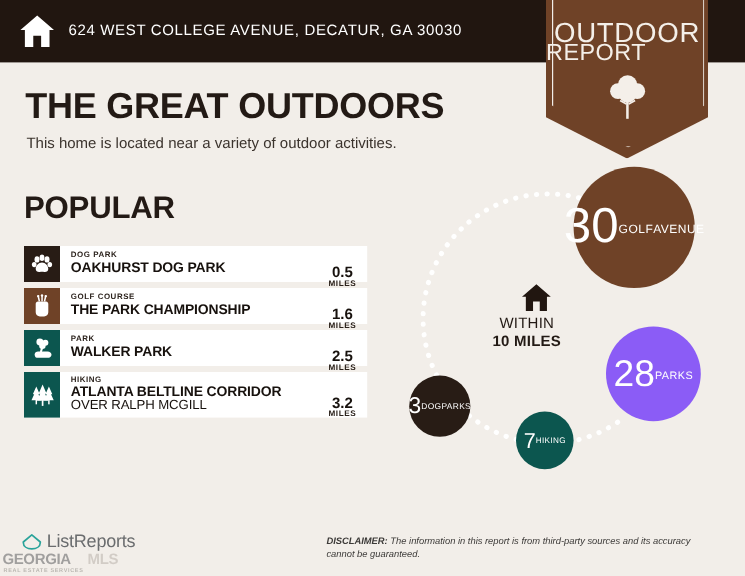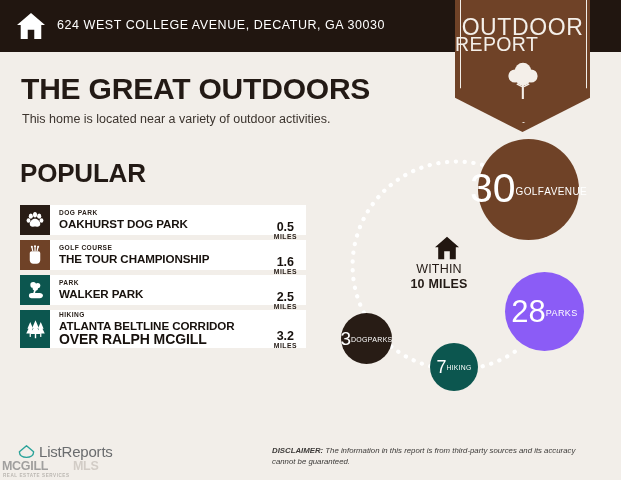--- a/index.html
+++ b/index.html
@@ -72,21 +72,21 @@
   }
   .row.tall{height:38px;}
   .row-ico{
     width:30px;height:30px;flex:0 0 30px;display:flex;
     align-items:center;justify-content:center;
   }
   .row.tall .row-ico{height:38px;flex-basis:30px;width:30px;}
   .row-txt{flex:1 1 auto;padding-left:9px;line-height:1.02;}
   .cat{font-size:6.6px;font-weight:bold;letter-spacing:.45px;color:#2b221c;}
   .nm{font-size:11.6px;font-weight:bold;letter-spacing:-.1px;color:#17110d;margin-top:1px;}
-  .nm2{font-size:14px;font-weight:bold;letter-spacing:-.1px;color:#17110d;}
+  .nm2{font-size:11px;font-weight:normal;letter-spacing:-.1px;color:#17110d;}
   .dist{
     flex:0 0 auto;padding-right:9px;text-align:center;line-height:1.03;
   }
   .dnum{font-size:12.5px;font-weight:bold;color:#17110d;margin-top:21px;}
   .dmi{font-size:6.8px;font-weight:bold;letter-spacing:.5px;color:#2b221c;}
 
   
   .diagram{position:absolute;left:320px;top:133px;width:301px;height:270px;}
   .dotted{position:absolute;left:0;top:0;}
   .bub{
@@ -200,21 +200,21 @@
             <rect x="14.4" y="1.5" width="1.5" height="6" rx=".7" transform="rotate(13 15.1 4.5)"></rect>
             <circle cx="8.2" cy="2.1" r="1.2"></circle>
             <circle cx="12" cy="1.5" r="1.2"></circle>
             <circle cx="15.8" cy="2.1" r="1.2"></circle>
             <path d="M8 7.5h8c1.3 0 2.3 1.1 2.3 2.4v8.4c0 2.3-1.9 4.2-4.2 4.2h-4.2c-2.3 0-4.2-1.9-4.2-4.2V9.9c0-1.3 1-2.4 2.3-2.4z"></path>
           </g>
         </svg>
       </div>
       <div class="row-txt">
         <div class="cat">GOLF COURSE</div>
-        <div class="nm">THE TOUR CHAMPIONSHIP</div>
+        <div class="nm">THE PARK CHAMPIONSHIP</div>
       </div>
       <div class="dist">
         <div class="dnum">1.6</div>
         <div class="dmi">MILES</div>
       </div>
     </div>
 
     <div class="row">
       <div class="row-ico" style="background:#0c564f">
         <svg width="21" height="21" viewBox="0 0 24 24">
@@ -299,21 +299,21 @@
   </div>
 
   <div class="lr-logo">
     <svg width="17" height="15" viewBox="0 0 20 18">
       <path d="M10 2 L18.5 9.2 L18.5 9.6 C18.5 13.6 14.8 16 10 16 C5.2 16 1.5 13.6 1.5 9.6 L1.5 9.2 Z" fill="none" stroke="#2aa39a" stroke-width="1.7" stroke-linejoin="round"></path>
     </svg>
     <div class="lr-text"><span>List</span><span>Reports</span></div>
   </div>
 
   <div class="gmls">
-    <div class="gmls-a">MCGILL</div>
+    <div class="gmls-a">GEORGIA</div>
     <div class="gmls-b">MLS</div>
     <div class="gmls-c">REAL ESTATE SERVICES</div>
   </div>
 
   <div class="disc">
     <b>DISCLAIMER:</b><span> The information in this report is from third-party sources and its accuracy cannot be guaranteed.</span>
   </div>
 
 </div>
 

